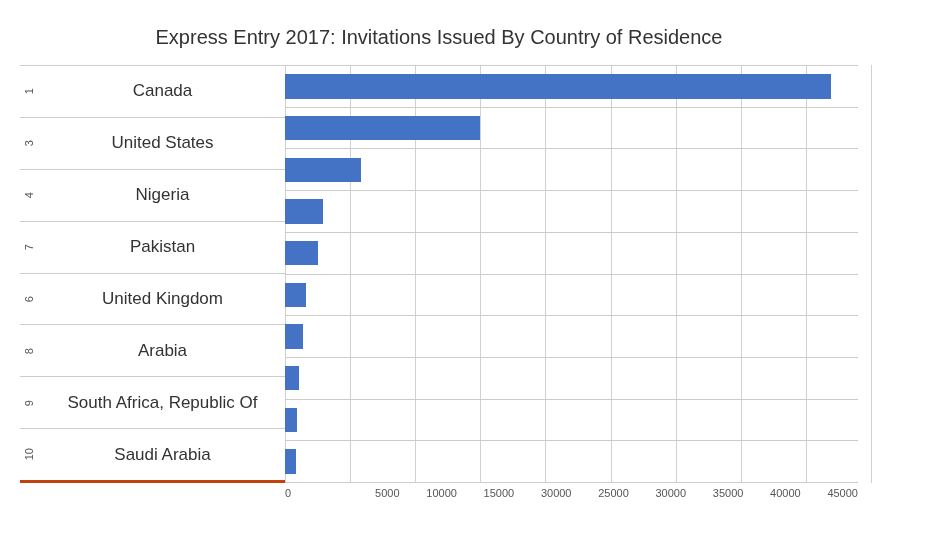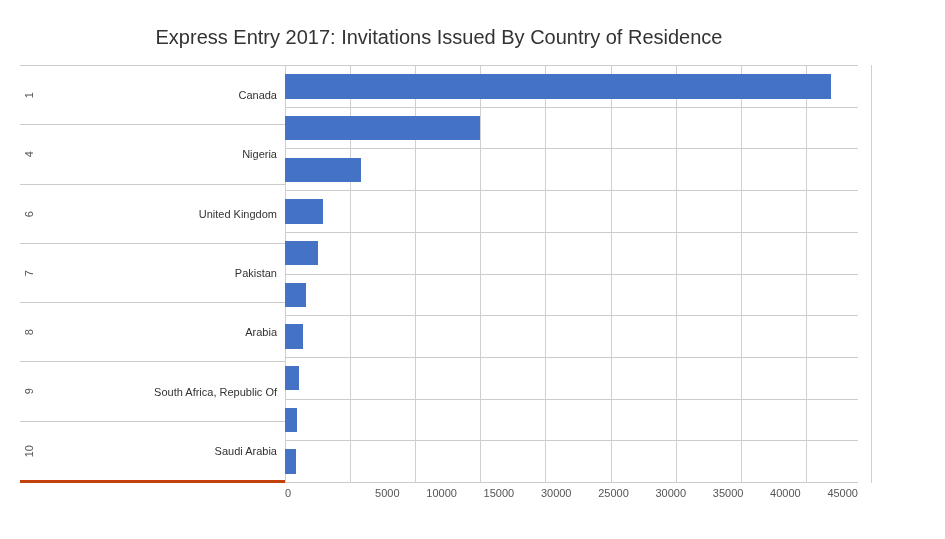--- a/index.html
+++ b/index.html
@@ -52,22 +52,22 @@
       text-align: right;
       padding-right: 4px;
       writing-mode: vertical-rl;
       transform: rotate(180deg);
       font-size: 11px;
       line-height: 1;
       flex-shrink: 0;
     }
     .country-label {
       flex: 1;
-      text-align: right;
-      font-size: 11px;
+      text-align: center;
+      font-size: 17px;
       color: #333;
       padding-right: 8px;
       white-space: nowrap;
     }
     .bars-section {
       flex: 1;
       display: flex;
       flex-direction: column;
       position: relative;
     }
@@ -129,30 +129,34 @@
 <div class="chart-container">
   <div class="chart-title">Express Entry 2017: Invitations Issued By Country of Residence</div>
 
   <div class="chart-area">
     <div class="y-axis-labels" id="y-labels">
         <div class="y-row">
           <span class="rank-label">1</span>
           <span class="country-label">Canada</span>
         </div>
         <div class="y-row">
+          <span class="rank-label">3</span>
+          <span class="country-label">United States</span>
+        </div>
+        <div class="y-row">
           <span class="rank-label">4</span>
           <span class="country-label">Nigeria</span>
         </div>
         <div class="y-row">
+          <span class="rank-label">7</span>
+          <span class="country-label">Pakistan</span>
+        </div>
+        <div class="y-row">
           <span class="rank-label">6</span>
           <span class="country-label">United Kingdom</span>
-        </div>
-        <div class="y-row">
-          <span class="rank-label">7</span>
-          <span class="country-label">Pakistan</span>
         </div>
         <div class="y-row">
           <span class="rank-label">8</span>
           <span class="country-label">Arabia</span>
         </div>
         <div class="y-row">
           <span class="rank-label">9</span>
           <span class="country-label">South Africa, Republic Of</span>
         </div>
         <div class="y-row">

